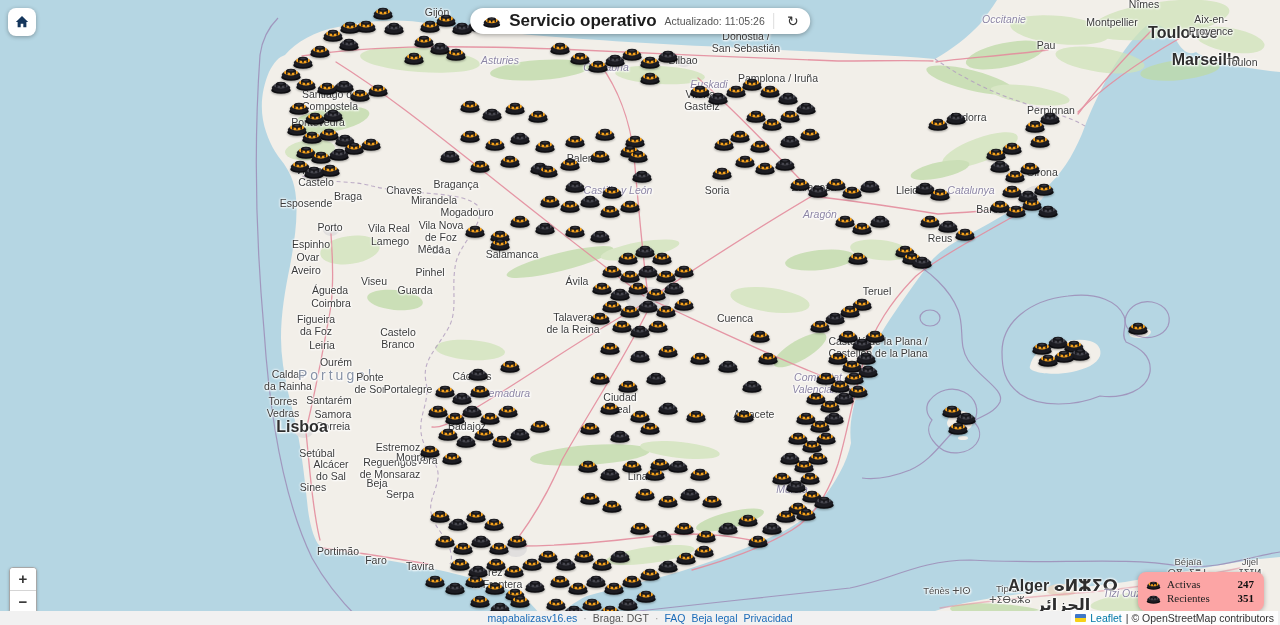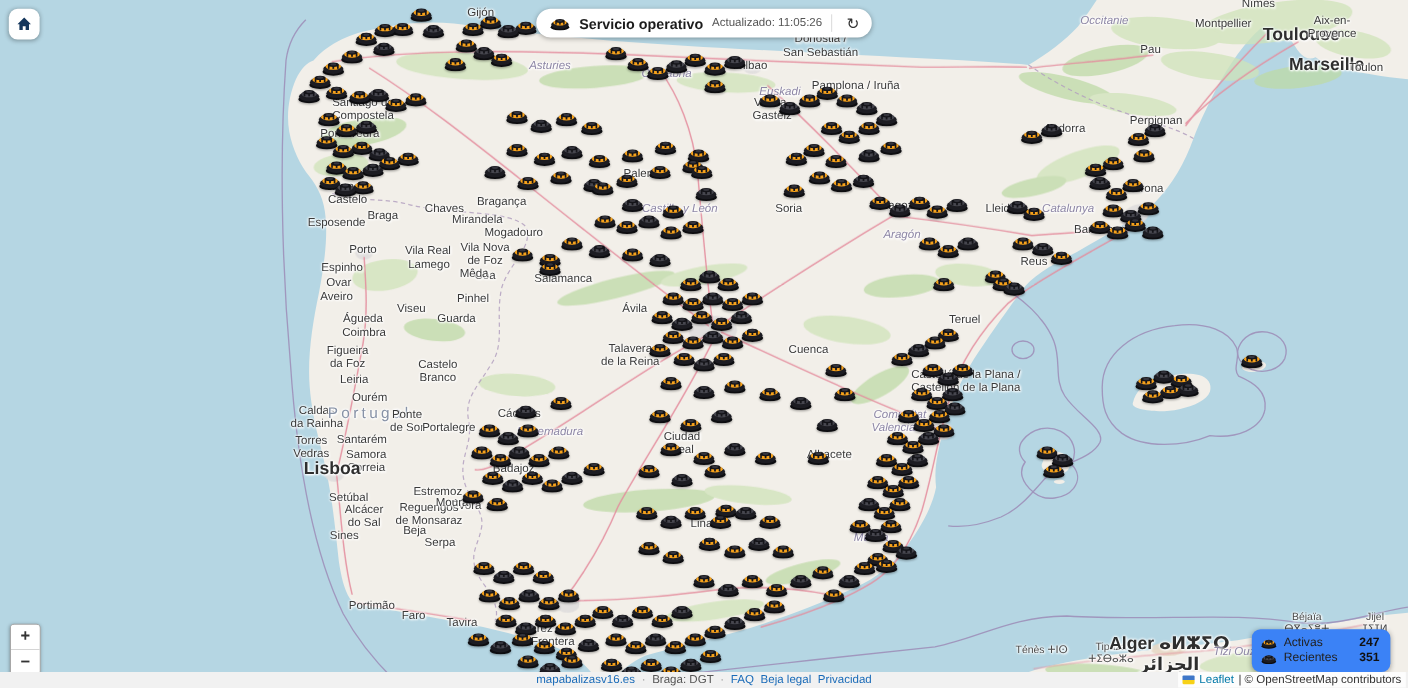--- a/index.html
+++ b/index.html
@@ -15,37 +15,37 @@
   .map-label.k-b{font-size:16px;font-weight:bold;color:#2e2e2e;}
   .map-label.k-r{font-style:italic;color:#8d86a5;font-size:10.5px;}
   .map-label.k-C{color:#8792a6;font-size:14px;letter-spacing:3px;}
   .map-label.k-d{font-size:9.5px;color:#4a4a4a;}
   
   .marker{position:absolute;z-index:3;filter:drop-shadow(0 1px 1px rgba(0,0,0,.35));}
   
   .banner{position:absolute;left:50%;top:8px;transform:translateX(-50%);z-index:6;
     background:#fff;border-radius:15px;height:26px;display:flex;align-items:center;
     gap:8px;padding:0 6px 0 12px;box-shadow:0 1px 5px rgba(0,0,0,.35);}
-  .banner .title{font-size:13px;font-weight:bold;color:#1c1c1c;}
+  .banner .title{font-size:17px;font-weight:bold;color:#1c1c1c;}
   .banner .updated{font-size:10.5px;color:#555;}
   .banner .vdiv{width:1px;height:16px;background:#ddd;}
   .refresh-btn{width:22px;height:22px;border:none;background:#fff;border-radius:6px;
     font-size:14px;line-height:22px;color:#333;cursor:pointer;padding:0;}
   .home-btn{position:absolute;left:8px;top:8px;width:28px;height:28px;z-index:6;
     background:#fff;border:none;border-radius:8px;box-shadow:0 1px 4px rgba(0,0,0,.3);
     display:flex;align-items:center;justify-content:center;cursor:pointer;}
   .zoomctl{position:absolute;left:9px;top:567px;width:26px;z-index:6;background:#fff;
     border:1px solid #a7a7a7;border-radius:4px;overflow:hidden;
     box-shadow:0 1px 3px rgba(0,0,0,.25);}
   .zoomctl button{display:block;width:100%;height:22px;border:none;background:#fff;
     font-size:15px;font-weight:bold;color:#333;cursor:pointer;padding:0;line-height:20px;}
   .zoomctl .zdiv{height:1px;background:#d5d5d5;}
-  .legend{position:absolute;right:16px;bottom:14px;z-index:6;background:#3b82f6;
+  .legend{position:absolute;right:16px;bottom:14px;z-index:6;background:#fca5a5;
     border-radius:8px;box-shadow:0 1px 5px rgba(0,0,0,.3);padding:5px 10px 6px 8px;
-    min-width:108px;}
+    min-width:108px;font-family:Liberation Serif, serif;}
   .legend .lrow{display:flex;align-items:center;gap:6px;font-size:11px;color:#222;
     padding:1px 0;}
   .legend .lval{margin-left:auto;font-weight:bold;color:#111;}
   
   .footer{position:absolute;left:0;bottom:0;width:1280px;height:14px;z-index:7;
     background:#f1f1f1;display:flex;align-items:center;font-size:10.5px;}
   .footer-center{position:absolute;left:50%;transform:translateX(-50%);display:flex;
     gap:6px;align-items:center;white-space:nowrap;}
   .footer a,.flink{color:#1a6bb8;text-decoration:none;cursor:pointer;}
   .fsep{color:#999;}

